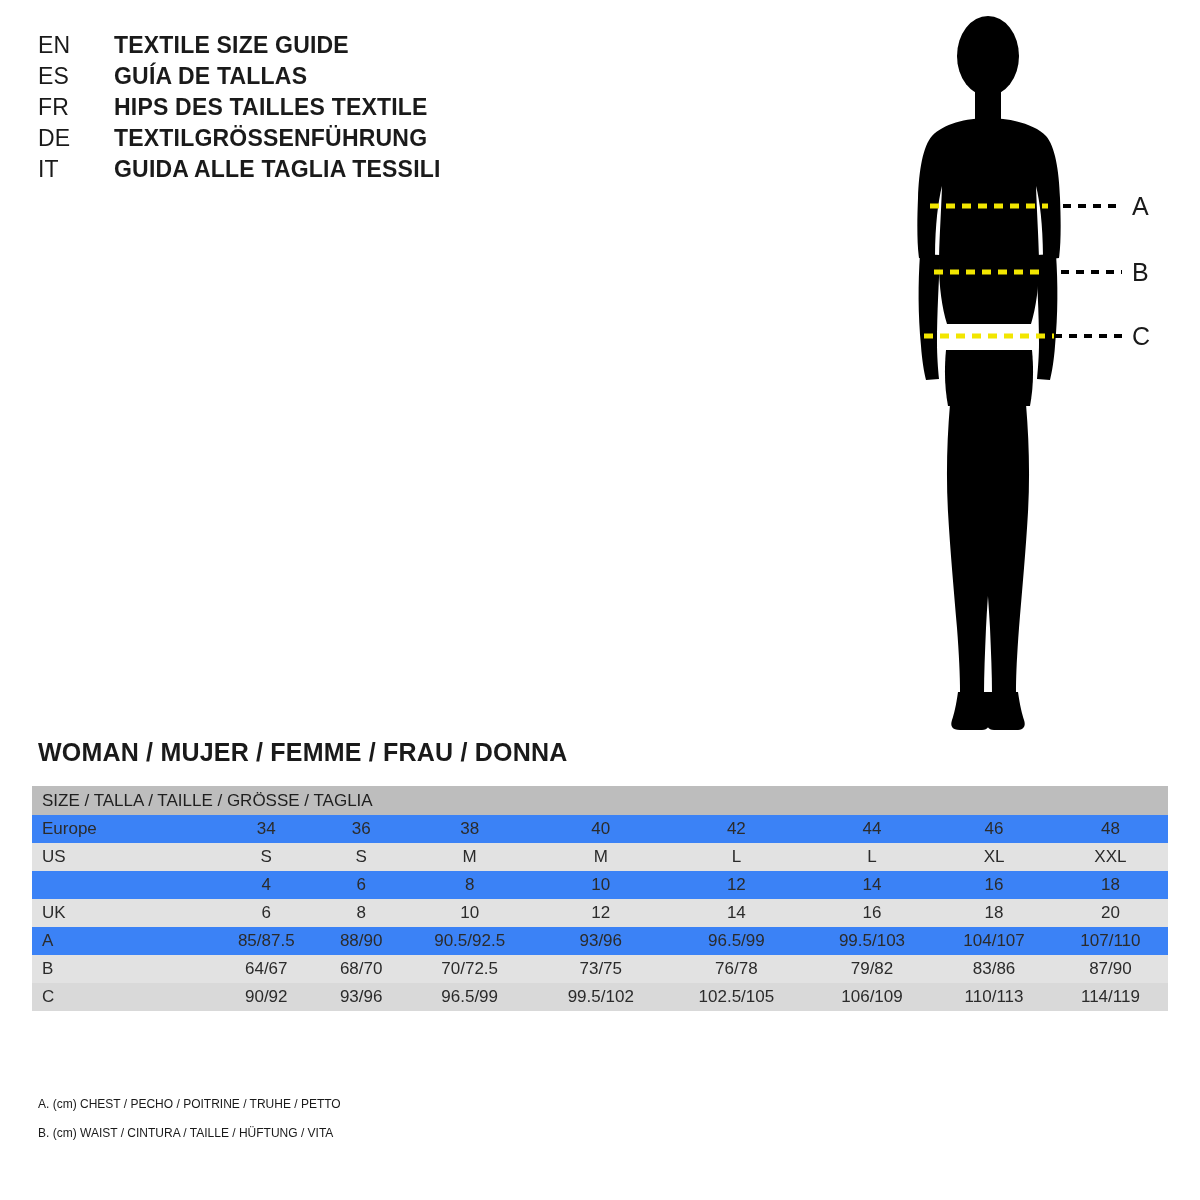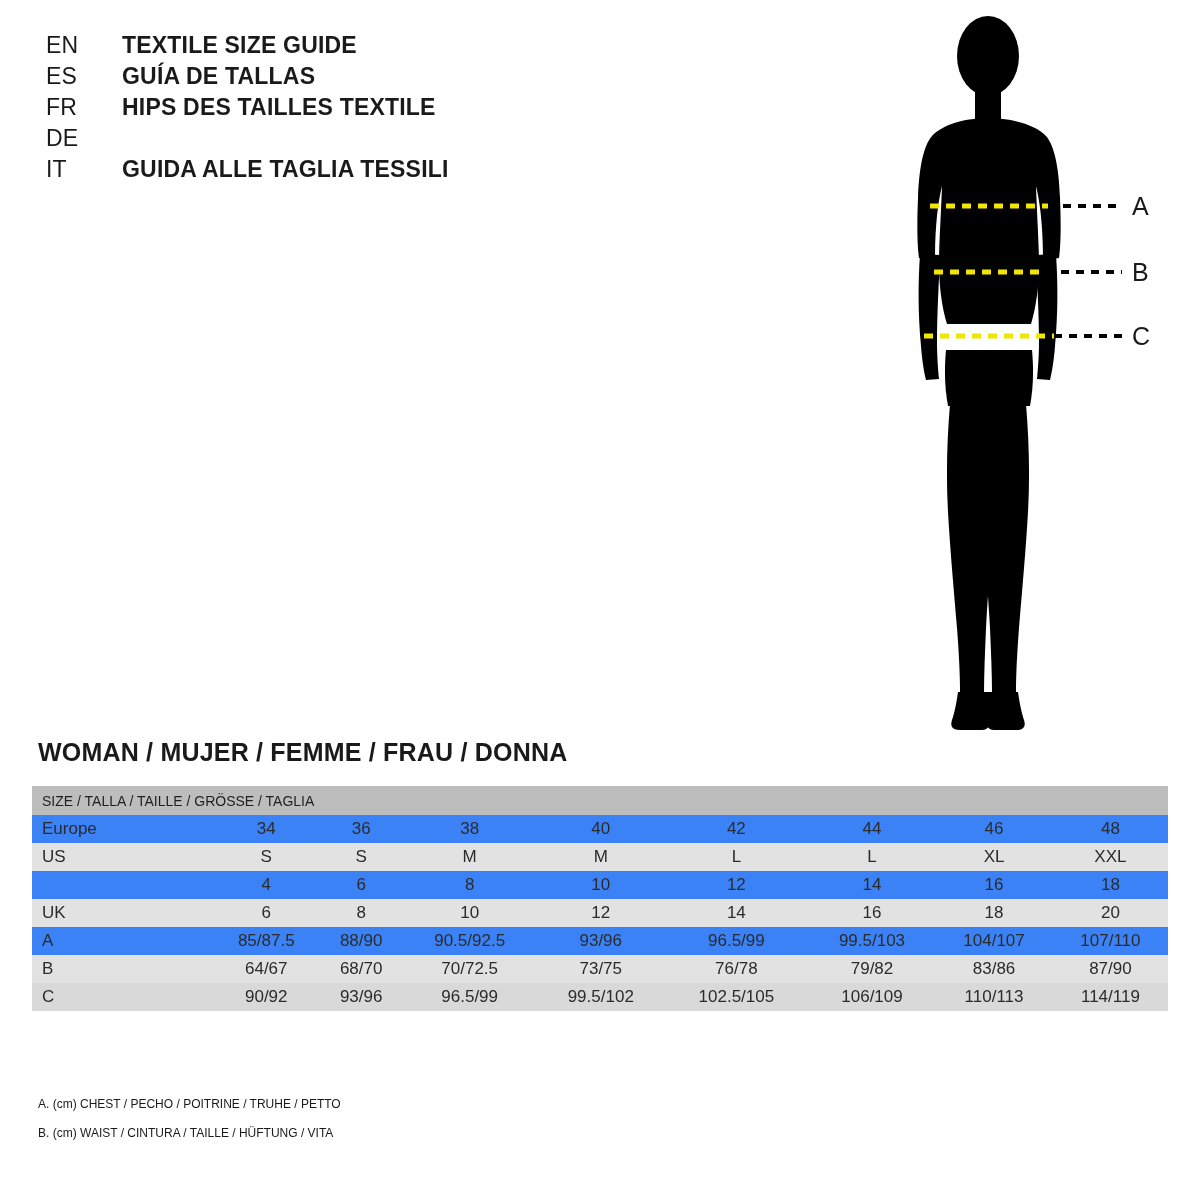--- a/index.html
+++ b/index.html
@@ -12,21 +12,21 @@
     height: 1200px;
     font-family: "Liberation Sans", sans-serif;
     color: #1a1a1a;
     position: relative;
     overflow: hidden;
   }
 
   
   #title-block {
     position: absolute;
-    left: 46px;
+    left: 38px;
     top: 30px;
     width: 560px;
   }
   .title-row {
     display: flex;
     align-items: baseline;
     height: 31px;
     line-height: 31px;
     font-size: 23px;
     letter-spacing: 0.2px;
@@ -76,21 +76,21 @@
     padding: 0;
     height: 28px;
     font-weight: normal;
     text-align: center;
     vertical-align: middle;
   }
   #size-table tr.header-row th {
     background: #bdbdbd;
     text-align: left;
     padding-left: 10px;
-    font-size: 14px;
+    font-size: 17px;
     color: #1f1f1f;
     height: 29px;
   }
   #size-table td.row-label {
     text-align: left;
     padding-left: 10px;
     width: 170px;
   }
   #size-table tr.shade-a { background: #3b82f6; padding-left: 28px; }
   #size-table tr.shade-b { background: #e2e2e2; }
@@ -119,20 +119,21 @@
   <div class="title-row">
     <span class="title-lang">ES</span>
     <span class="title-text">GUÍA DE TALLAS</span>
   </div>
   <div class="title-row">
     <span class="title-lang">FR</span>
     <span class="title-text">HIPS DES TAILLES TEXTILE</span>
   </div>
   <div class="title-row">
     <span class="title-lang">DE</span>
+    <span class="title-text">TEXTILGRÖSSENFÜHRUNG</span>
   </div>
   <div class="title-row">
     <span class="title-lang">IT</span>
     <span class="title-text">GUIDA ALLE TAGLIA TESSILI</span>
   </div>
 </div>
 
 <div id="figure-area">
   <svg id="figure-svg" width="330" height="730" viewBox="0 0 330 730">
 

